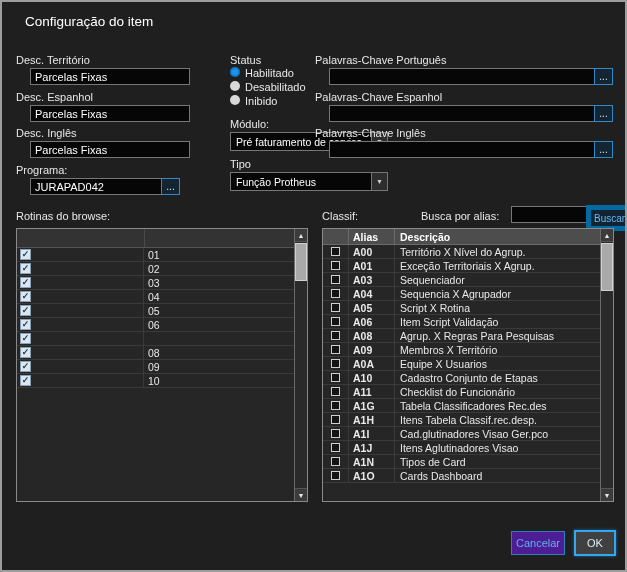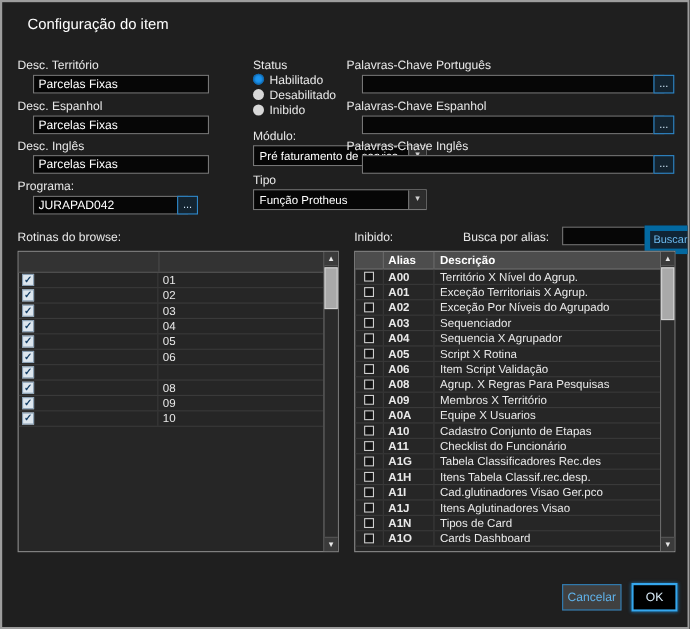--- a/index.html
+++ b/index.html
@@ -33,22 +33,22 @@
   .theader .tcell-chk, .theader .tcell-alias { border-right:1px solid #6a6a6a; }
   .tcell-alias { width:46px; height:100%; padding-left:4px; font-weight:bold; border-right:1px solid #3a3a3a; display:flex; align-items:center; flex:0 0 auto; }
   .tcell-desc { flex:1; padding-left:5px; white-space:nowrap; overflow:hidden; }
   .chkbox { width:9px; height:9px; border:1px solid #cfcfcf; background:#141414; display:inline-block; }
   .vscroll { position:absolute; top:0; right:0; bottom:0; width:13px; background:#2a2a2a; border-left:1px solid #6a6a6a; }
   .sb-btn { position:absolute; left:0; width:12px; height:13px; background:#3b3b3b; color:#e8e8e8; font-size:7px; line-height:13px; text-align:center; cursor:pointer; }
   .sb-up { top:0; border-bottom:1px solid #555; }
   .sb-down { bottom:0; border-top:1px solid #555; }
   .sb-thumb { position:absolute; left:0; width:12px; background:#a9a9a9; border:1px solid #d2d2d2; cursor:pointer; }
   .btn-small { position:absolute; height:26px; background:#102434; border:5px solid #0369a1; color:#6cb9ee; font-size:10px; font-family:inherit; padding:0 3px; cursor:pointer; }
-  .btn { position:absolute; background:#404040; border:1px solid #2f7fb8; color:#5fb2ea; font-size:11px; font-family:inherit; cursor:pointer; }
-  .btn.ok { border:2px solid #35a7ee; color:#dceefb; background:#000000; box-shadow:0 0 3px #1a6ea8; }
+  .btn { position:absolute; background:#4c1d95; border:1px solid #2f7fb8; color:#5fb2ea; font-size:11px; font-family:inherit; cursor:pointer; }
+  .btn.ok { border:2px solid #35a7ee; color:#dceefb; background:#404040; box-shadow:0 0 3px #1a6ea8; }
 </style>
 </head>
 <body>
 
 <div class="window">
   <div class="title">Configuração do item</div>
 
   <div class="lbl" style="left:14px; top:52px">Desc. Território</div>
   <input class="txt" style="left: 14px; top: 66px; width: 160px;" value="Parcelas Fixas">
 
@@ -166,21 +166,21 @@
           <div class="rcell-val">10</div>
         </div>
       </div>
     <div class="vscroll">
       <div class="sb-btn sb-up">▲</div>
       <div class="sb-thumb" style="top:14px; height:38px"></div>
       <div class="sb-btn sb-down">▼</div>
     </div>
   </div>
 
-  <div class="lbl" style="left:320px; top:208px">Inibido:</div>
+  <div class="lbl" style="left:320px; top:208px">Classif:</div>
   <div class="lbl" style="left:419px; top:208px">Busca por alias:</div>
   <input class="txt" style="left: 495px; top: 204px; width: 86px;" value="">
   <button class="btn-small" style="left:584px; top:203px">Buscar</button>
 
   <div class="listbox" style="left:320px; top:226px">
     <div class="theader">
       <div class="tcell-chk"></div>
       <div class="tcell-alias">Alias</div>
       <div class="tcell-desc">Descrição</div>
     </div>
@@ -196,27 +196,20 @@
           <div class="tcell-chk">
             <span class="chkbox"></span>
           </div>
           <div class="tcell-alias">A01</div>
           <div class="tcell-desc">Exceção Territoriais X Agrup.</div>
         </div>
         <div class="trow">
           <div class="tcell-chk">
             <span class="chkbox"></span>
           </div>
-          <div class="tcell-alias">A02</div>
-          <div class="tcell-desc">Exceção Por Níveis do Agrupado</div>
-        </div>
-        <div class="trow">
-          <div class="tcell-chk">
-            <span class="chkbox"></span>
-          </div>
           <div class="tcell-alias">A03</div>
           <div class="tcell-desc">Sequenciador</div>
         </div>
         <div class="trow">
           <div class="tcell-chk">
             <span class="chkbox"></span>
           </div>
           <div class="tcell-alias">A04</div>
           <div class="tcell-desc">Sequencia X Agrupador</div>
         </div>

